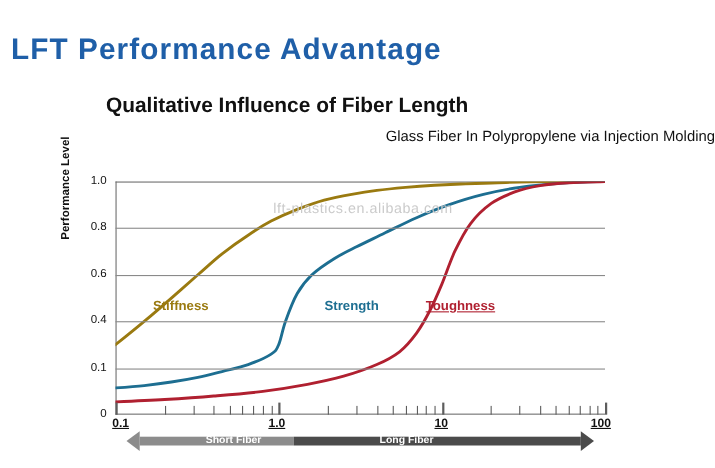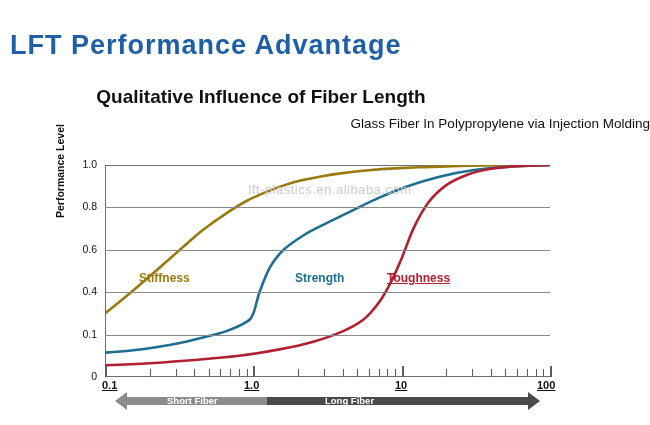--- a/index.html
+++ b/index.html
@@ -78,21 +78,21 @@
   .arrowbar{position:absolute;left:115px;top:392px;width:425px;height:18px;}
   .bar-seg{position:absolute;top:5px;height:8px;background:#8c8c8c;}
   .bar-seg.dark{background:#4b4b4b;}
   .arrow-head{
     position:absolute;top:0;width:0;height:0;
     border-top:9px solid transparent;border-bottom:9px solid transparent;
   }
   .arrow-left{border-right:12px solid #8c8c8c;left:0;}
   .arrow-right{border-left:12px solid #4b4b4b;right:0;}
   .bar-txt{
-    position:absolute;top:3px;font-size:9.5px;color:#ffffff;font-weight:bold;
+    position:absolute;top:3px;font-size:9.5px;color:#ffffff;font-weight:bold;margin-left:20px;
   }
 </style>
 </head>
 <body>
 
 <div class="page">
 
   <div class="hdr-title">LFT Performance Advantage</div>
 
 

